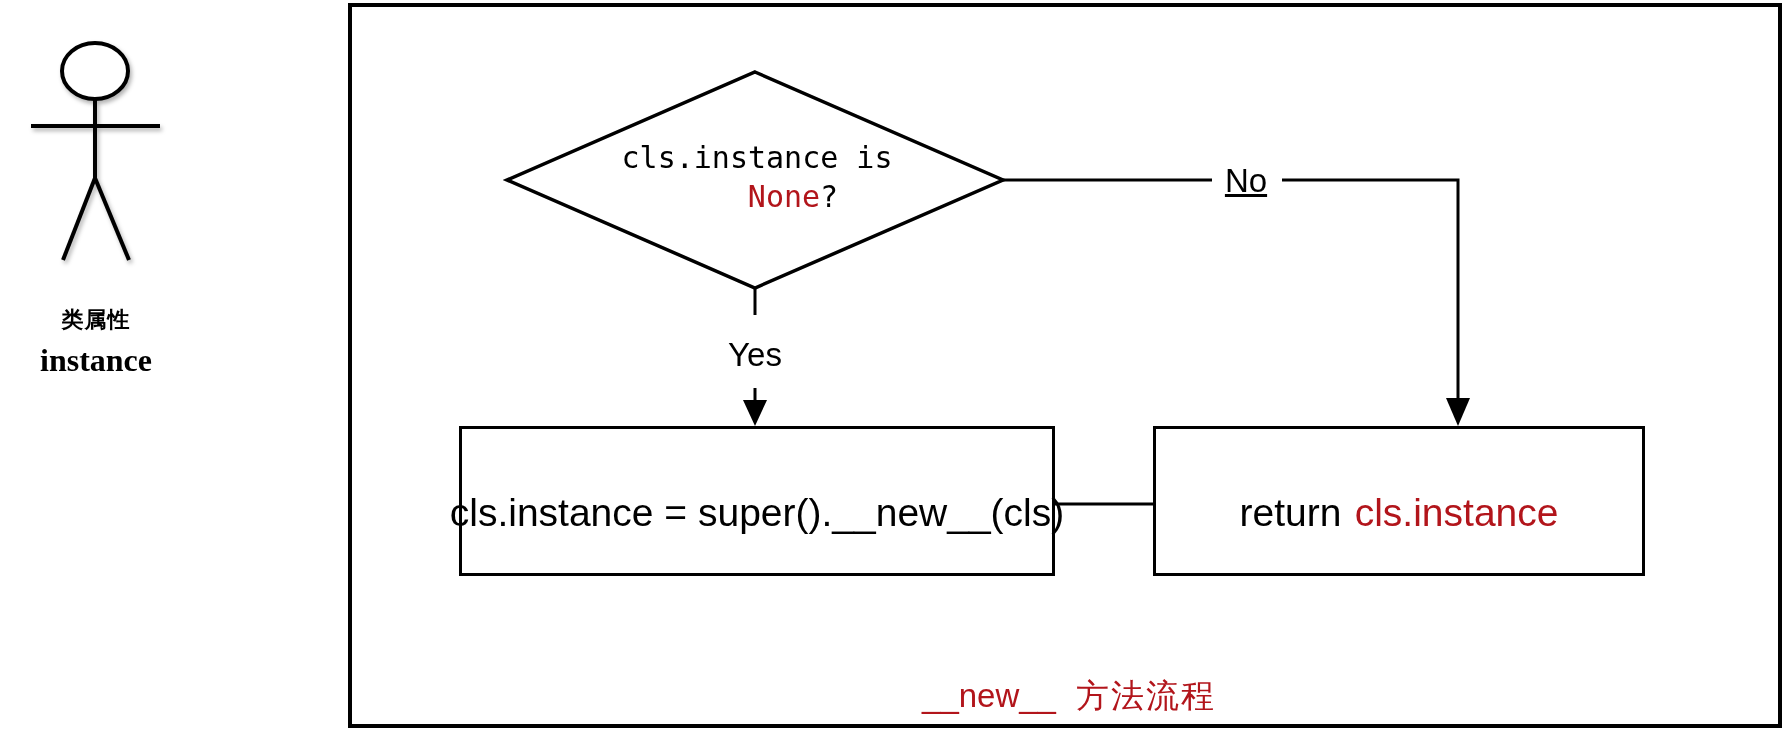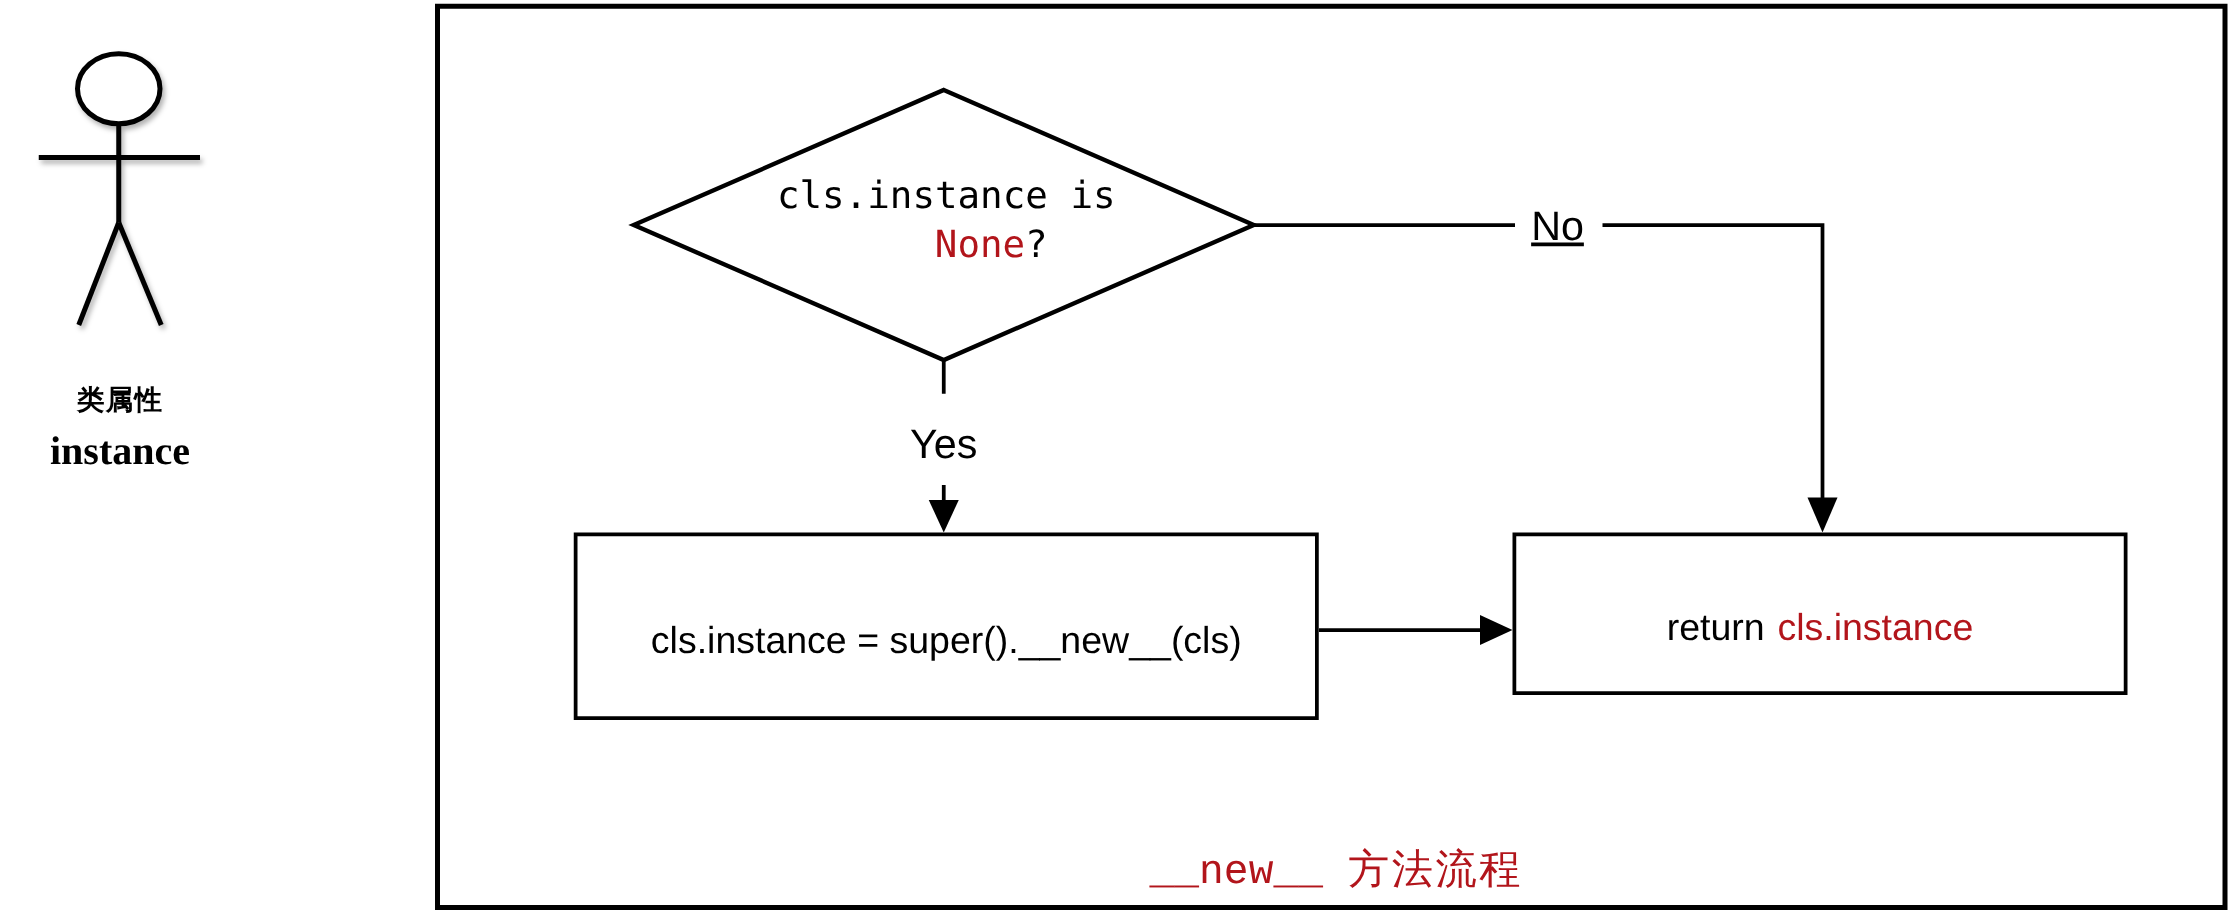--- a/index.html
+++ b/index.html
@@ -56,38 +56,38 @@
 
   
   .pbox {
     border: 3px solid var(--ink, #000000);
     box-sizing: border-box;
     background: #ffffff;
     display: flex;
     align-items: center;
     justify-content: center;
     padding-top: 24px;
-    font-size: 30px;
+    font-size: 39px;
     white-space: nowrap;
   }
   .assign-box { left: 459px; top: 426px; width: 596px; height: 150px; }
-  .return-box { left: 1210px; top: 426px; width: 492px; height: 130px; }
+  .return-box { left: 1153px; top: 426px; width: 492px; height: 150px; }
   .return-box .prefix { margin-right: 0.34em; }
   .return-box .value  { color: var(--red, #B2151B); }
 
   
   .caption {
     left: 1069px; top: 696px;
     display: flex;
     align-items: baseline;
     color: var(--red, #B2151B);
     font-size: 33px;
   }
   .caption .code {
-    font-family: Liberation Mono, monospace;
+    font-family: Liberation Sans, sans-serif;
     margin-right: 20px;
   }
   .caption .cjk { letter-spacing: 2px; }
 </style>
 </head>
 <body>
 
 <div class="stage">
 
   <svg class="diagram" viewBox="0 0 1787 733" aria-hidden="true">

